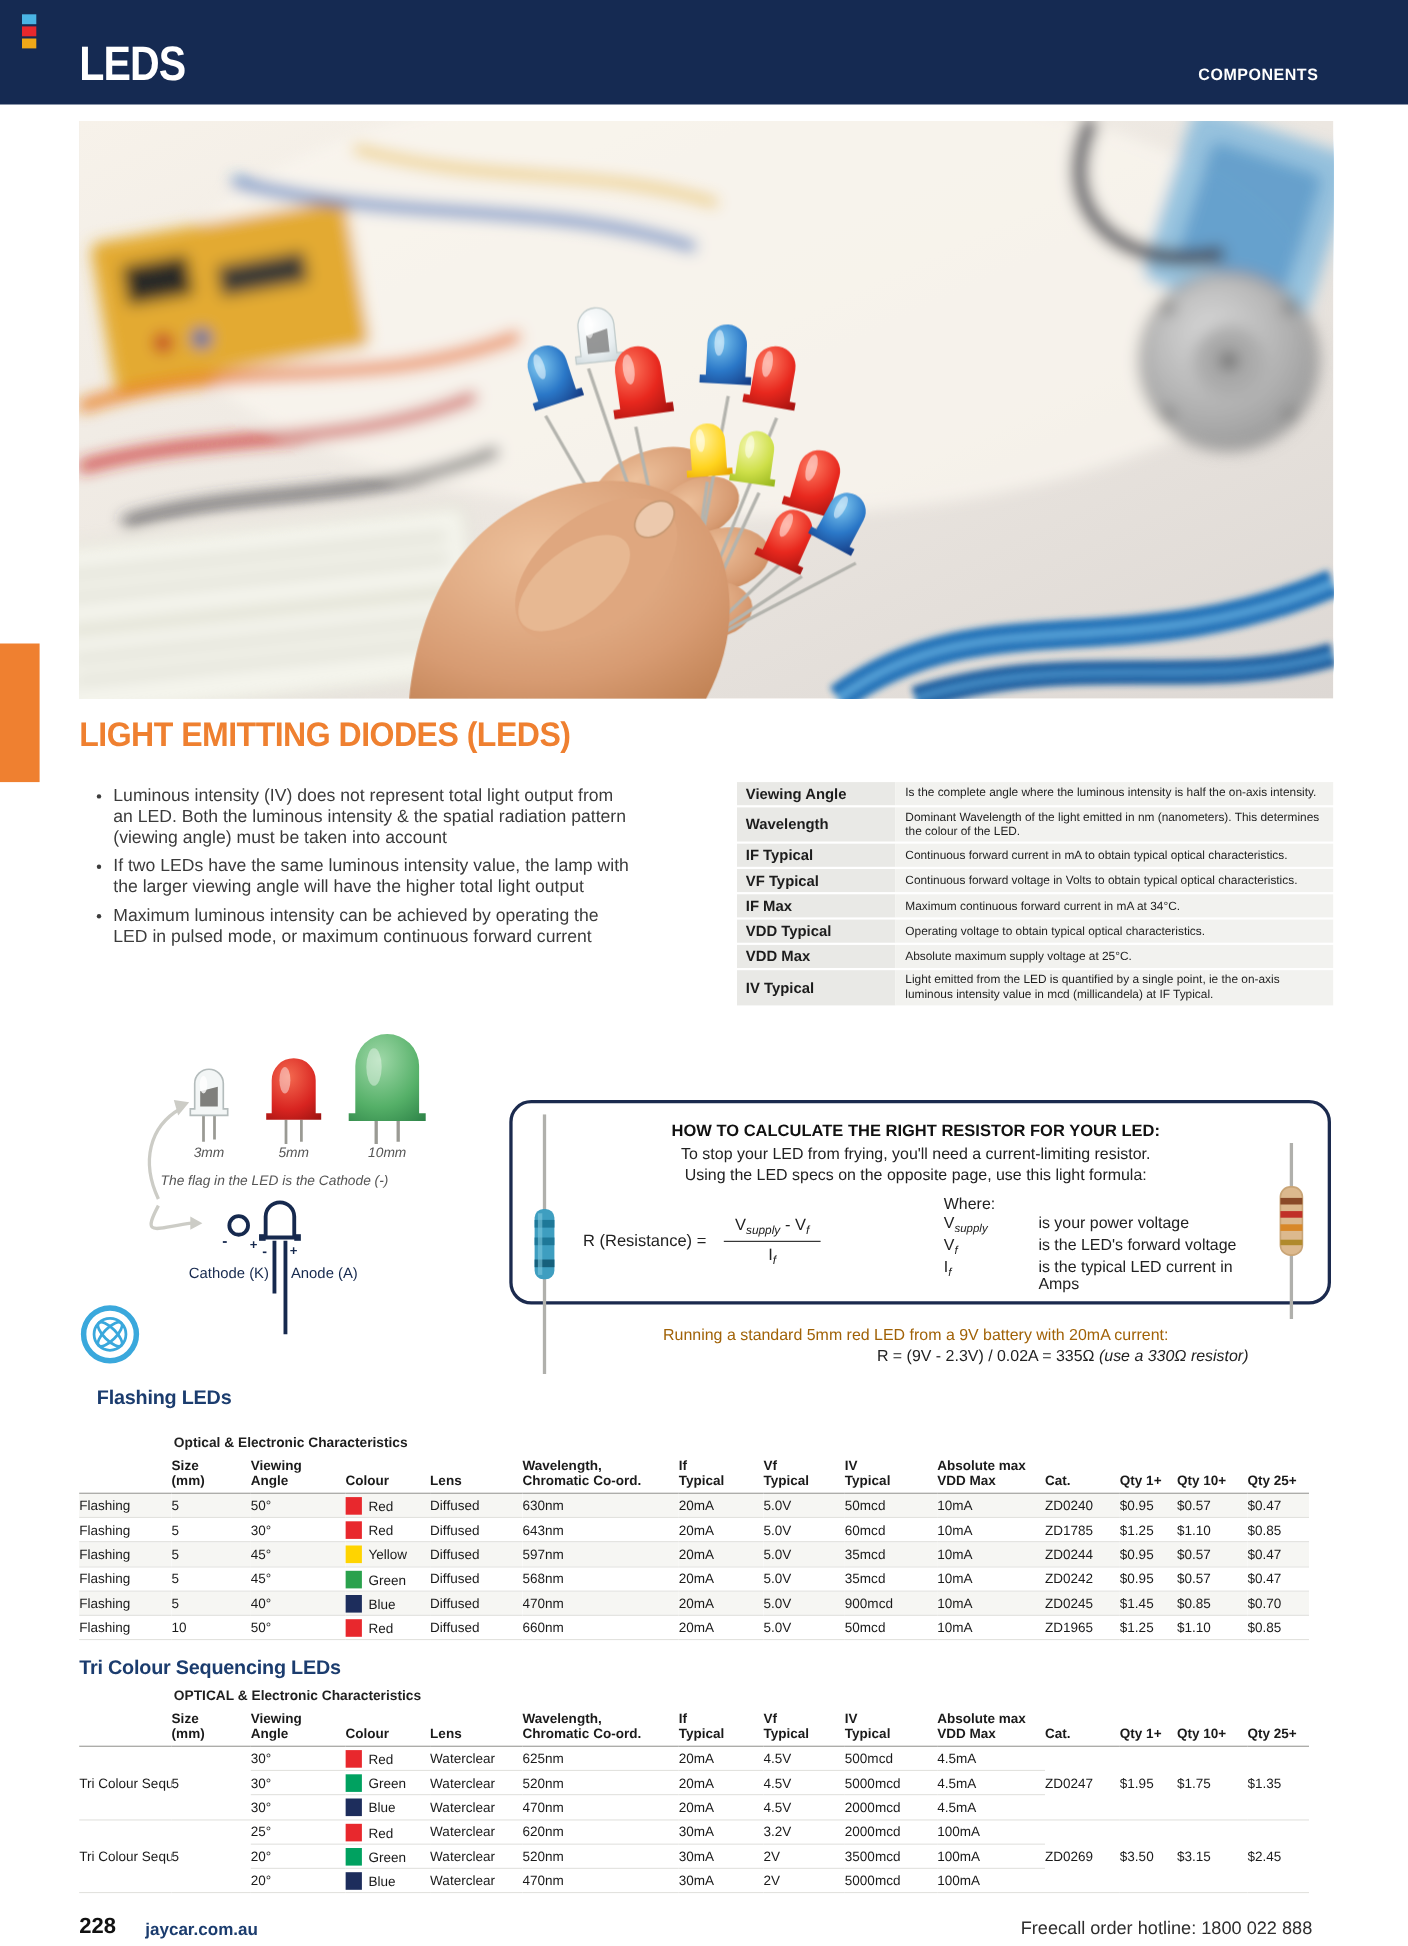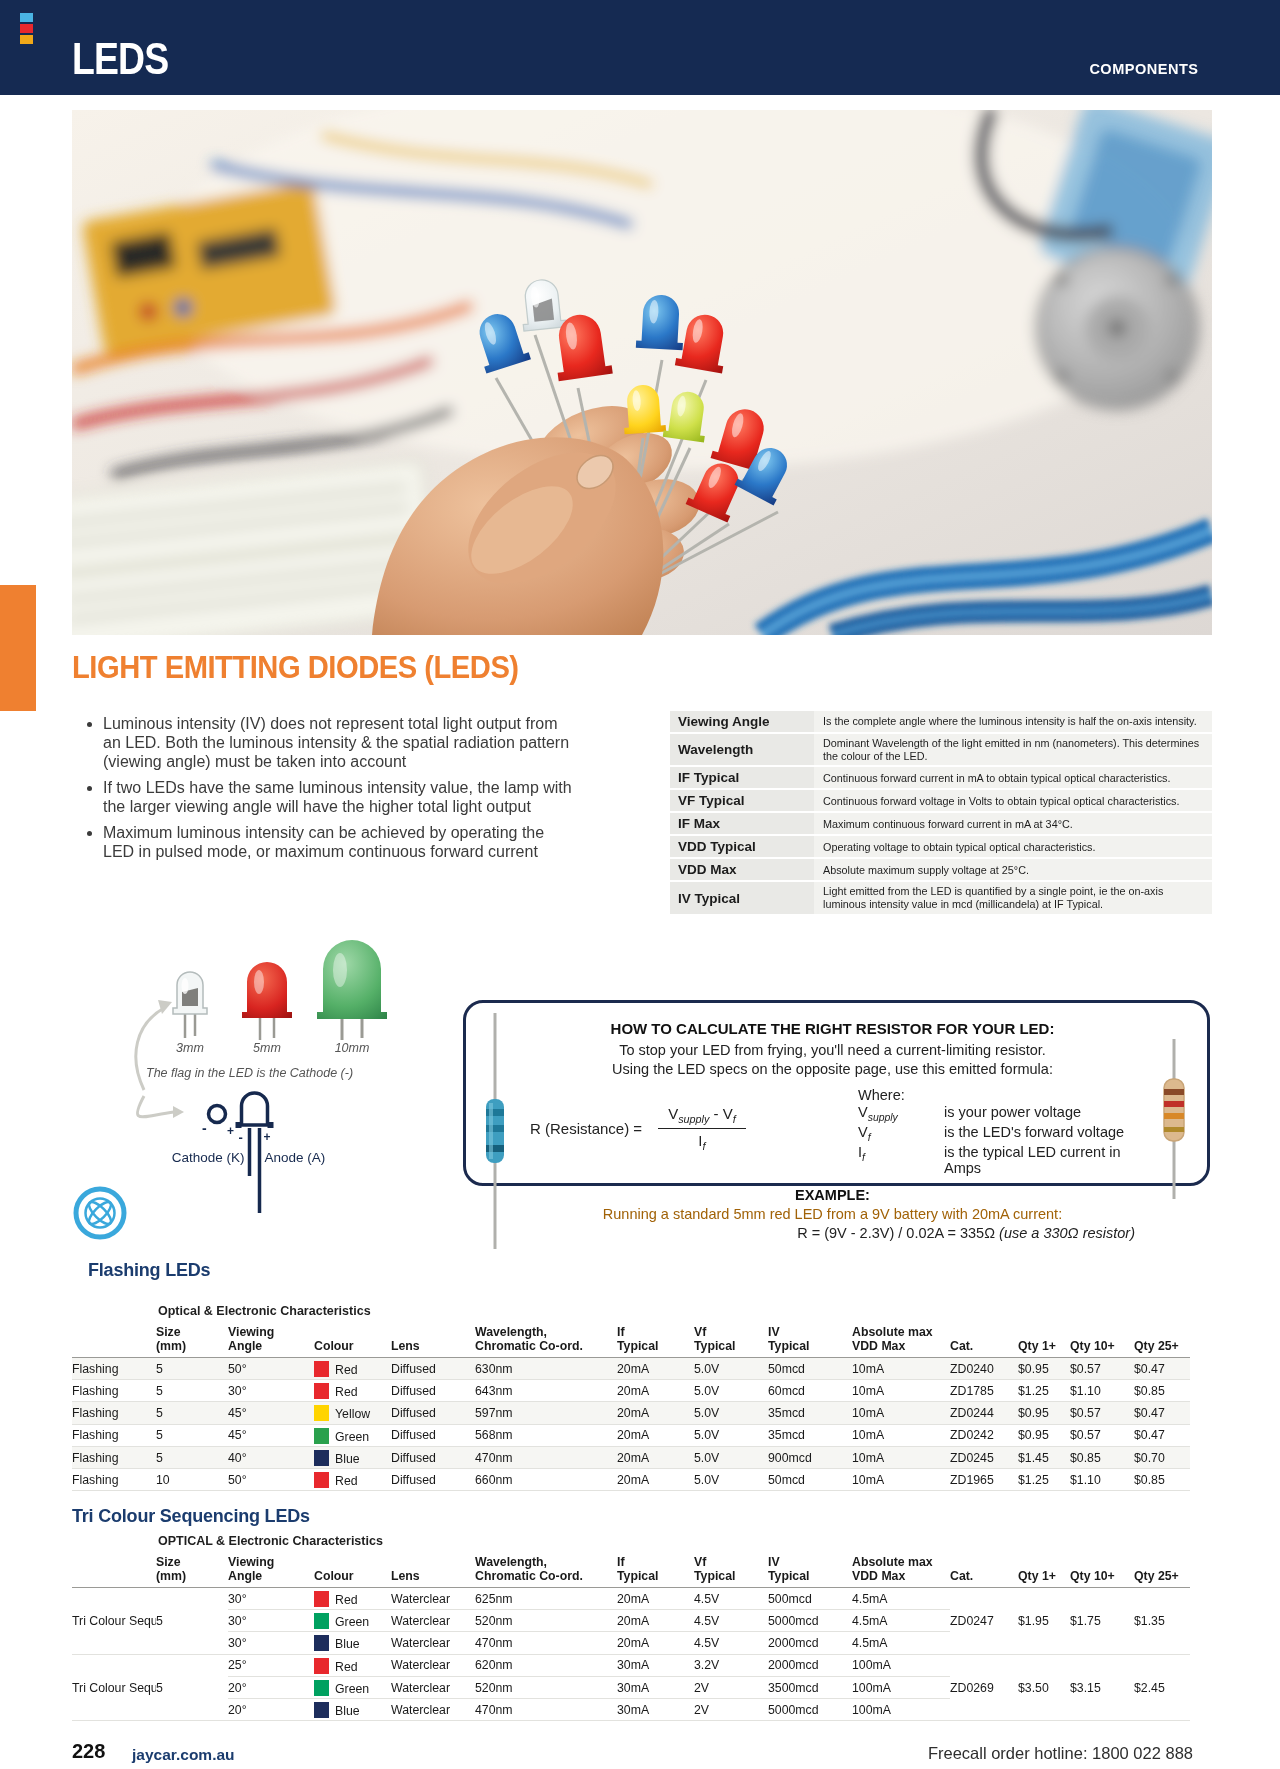--- a/index.html
+++ b/index.html
@@ -413,21 +413,21 @@
     <rect x="3" y="40" width="20" height="62" rx="9" fill="#dcb98e" stroke="#c9a577" stroke-width="1.5"></rect>
     <rect x="3" y="50" width="20" height="6" fill="#8a4a28"></rect>
     <rect x="3" y="62" width="20" height="6" fill="#c03028"></rect>
     <rect x="3" y="74" width="20" height="6" fill="#d88828"></rect>
     <rect x="3" y="88" width="20" height="5" fill="#b08a2c"></rect>
   </svg>
 
   <div class="content">
     <div class="rb-title">HOW TO CALCULATE THE RIGHT RESISTOR FOR YOUR LED:</div>
     <div class="rb-line1">To stop your LED from frying, you'll need a current-limiting resistor.</div>
-    <div class="rb-line2">Using the LED specs on the opposite page, use this emitted formula:</div>
+    <div class="rb-line2">Using the LED specs on the opposite page, use this light formula:</div>
 
     <div class="rb-formula">
       <span>R (Resistance) =</span>
       <span class="frac">
         <span class="num">
           <span>V</span><sub>supply</sub>
           <span>-</span>
           <span>V</span><sub>f</sub>
         </span>
         <span class="den">
@@ -445,21 +445,20 @@
       <div class="where-row">
         <span class="sym"><span>V</span><sub>f</sub></span>
         <span class="wdesc">is the LED's forward voltage</span>
       </div>
       <div class="where-row">
         <span class="sym"><span>I</span><sub>f</sub></span>
         <span class="wdesc">is the typical LED current in Amps</span>
       </div>
     </div>
 
-    <div class="rb-ex-label">EXAMPLE:</div>
     <div class="rb-ex1">Running a standard 5mm red LED from a 9V battery with 20mA current:</div>
     <div class="rb-ex2">
       <span>R = (9V - 2.3V) / 0.02A = 335Ω</span>
       <span class="note">(use a 330Ω resistor)</span>
     </div>
   </div>
 </div>
 
 <div class="abs tbl-heading" style="left:72px;top:1260px;margin-left:16px;">Flashing LEDs</div>
 <div class="abs tbl-sub" style="left:158px;top:1304px;">Optical &amp; Electronic Characteristics</div>

